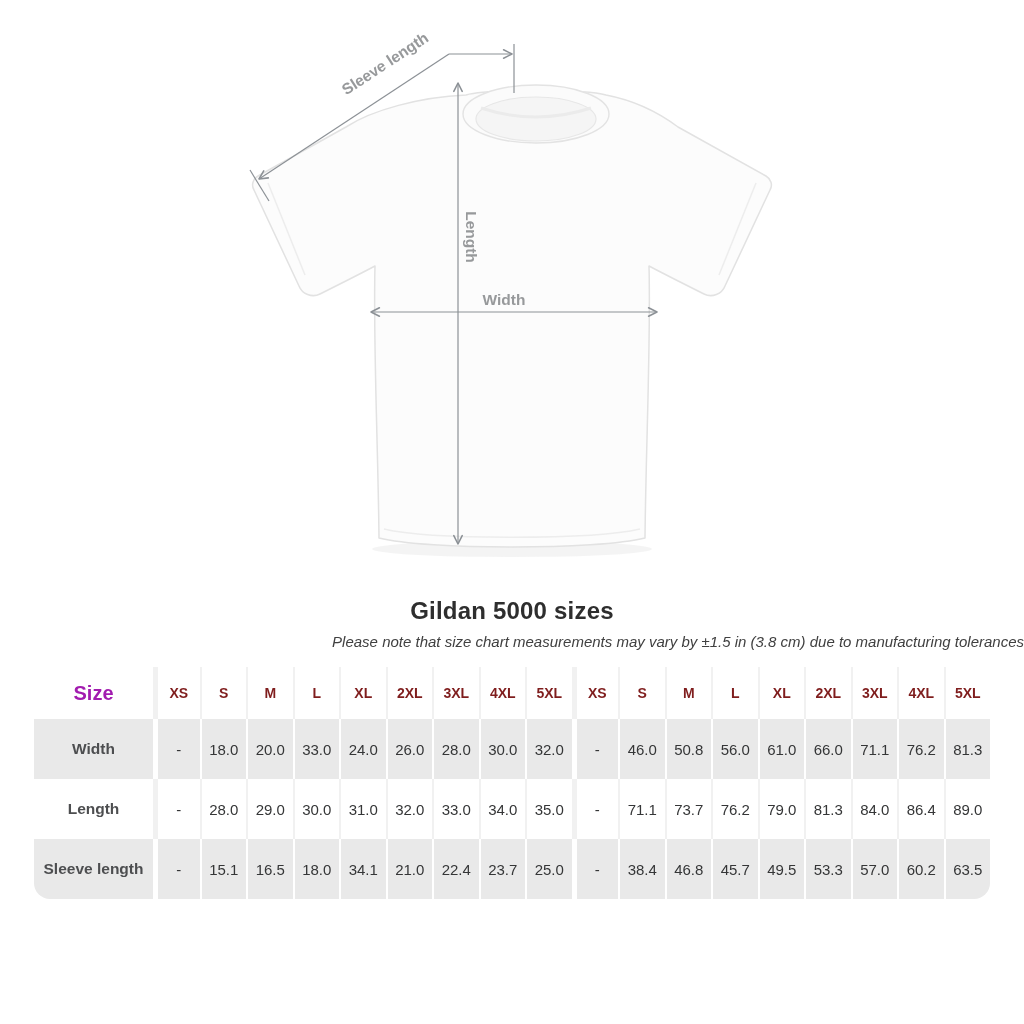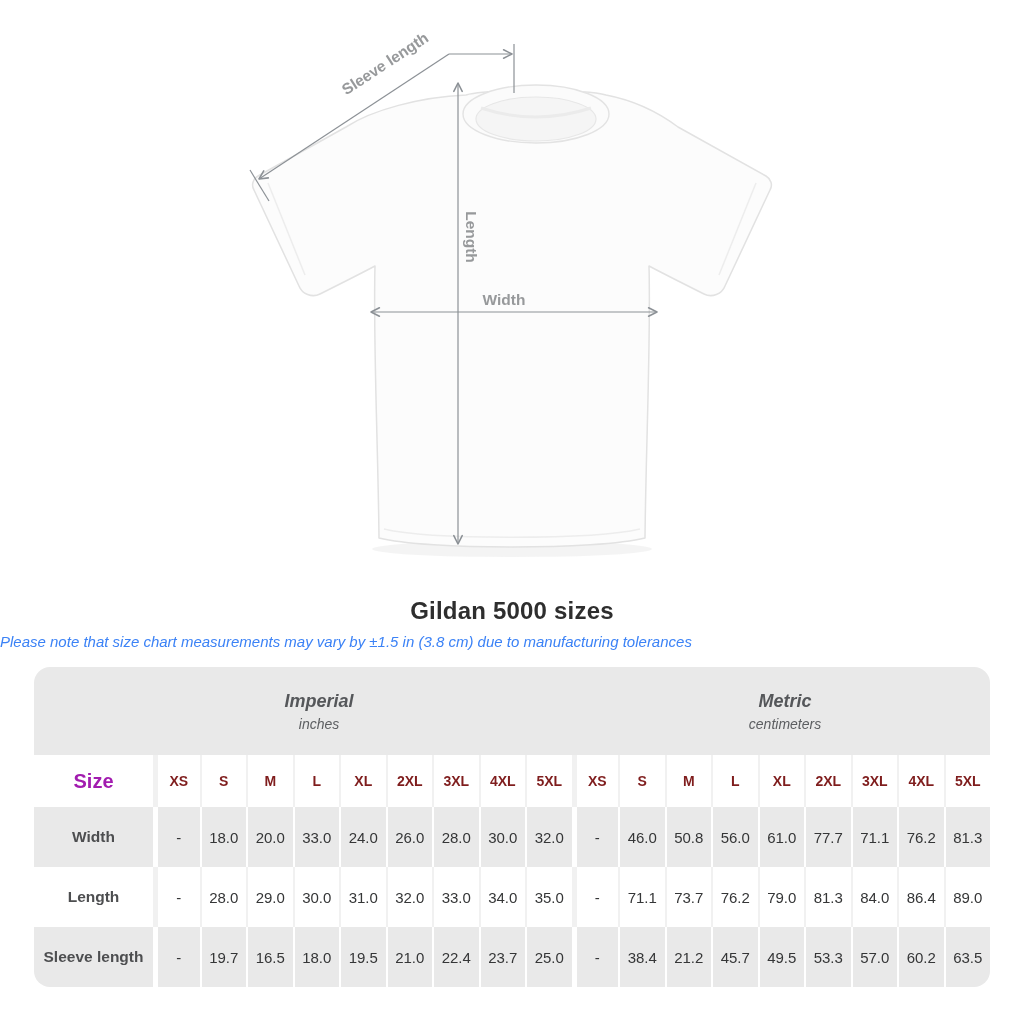--- a/index.html
+++ b/index.html
@@ -17,25 +17,25 @@
     margin-top: 22px;
     text-align: center;
     font-size: 24px;
     line-height: 28px;
     font-weight: bold;
     color: #2e2e2e;
     letter-spacing: 0.2px;
   }
   .chart-subtitle {
     margin-top: 7px;
-    text-align: left;
+    text-align: right;
     font-style: italic;
     font-size: 15px;
     line-height: 19px;
-    color: #3b82f6;
+    color: #404040;
   }
 
   
   .size-table {
     width: 956px;
     margin: 16px auto 0 auto;
     border-radius: 16px;
     overflow: hidden;
     background: #ffffff;
   }
@@ -158,30 +158,20 @@
 
       <text x="504" y="305" text-anchor="middle" font-size="15.5" font-weight="600" fill="#97999b">Width</text>
     </svg>
   </div>
 
   <h1 class="chart-title">Gildan 5000 sizes</h1>
   <p class="chart-subtitle">Please note that size chart measurements may vary by ±1.5 in (3.8 cm) due to manufacturing tolerances</p>
 
   <div class="size-table">
 
-    <div class="band">
-      <div class="band-group imperial">
-        <div class="g-name">Imperial</div>
-        <div class="g-unit">inches</div>
-      </div>
-      <div class="band-group metric">
-        <div class="g-name">Metric</div>
-        <div class="g-unit">centimeters</div>
-      </div>
-    </div>
 
     <table class="sizes">
       <colgroup>
         <col class="c-label">
         <col span="18">
       </colgroup>
       <tbody>
         <tr class="row-header">
           <th class="col-size">Size</th>
           <th class="group-start">XS</th>
@@ -213,21 +203,21 @@
           <td>24.0</td>
           <td>26.0</td>
           <td>28.0</td>
           <td>30.0</td>
           <td>32.0</td>
           <td class="group-start">-</td>
           <td>46.0</td>
           <td>50.8</td>
           <td>56.0</td>
           <td>61.0</td>
-          <td>77.7</td>
+          <td>66.0</td>
           <td>71.1</td>
           <td>76.2</td>
           <td>81.3</td>
         </tr>
 
         <tr class="row-white">
           <td class="row-label">Length</td>
           <td class="group-start">-</td>
           <td>28.0</td>
           <td>29.0</td>
@@ -244,31 +234,31 @@
           <td>79.0</td>
           <td>81.3</td>
           <td>84.0</td>
           <td>86.4</td>
           <td>89.0</td>
         </tr>
 
         <tr class="row-gray">
           <td class="row-label">Sleeve length</td>
           <td class="group-start">-</td>
-          <td>19.7</td>
+          <td>15.1</td>
           <td>16.5</td>
           <td>18.0</td>
-          <td>19.5</td>
+          <td>34.1</td>
           <td>21.0</td>
           <td>22.4</td>
           <td>23.7</td>
           <td>25.0</td>
           <td class="group-start">-</td>
           <td>38.4</td>
-          <td>21.2</td>
+          <td>46.8</td>
           <td>45.7</td>
           <td>49.5</td>
           <td>53.3</td>
           <td>57.0</td>
           <td>60.2</td>
           <td>63.5</td>
         </tr>
       </tbody>
     </table>
   </div>

